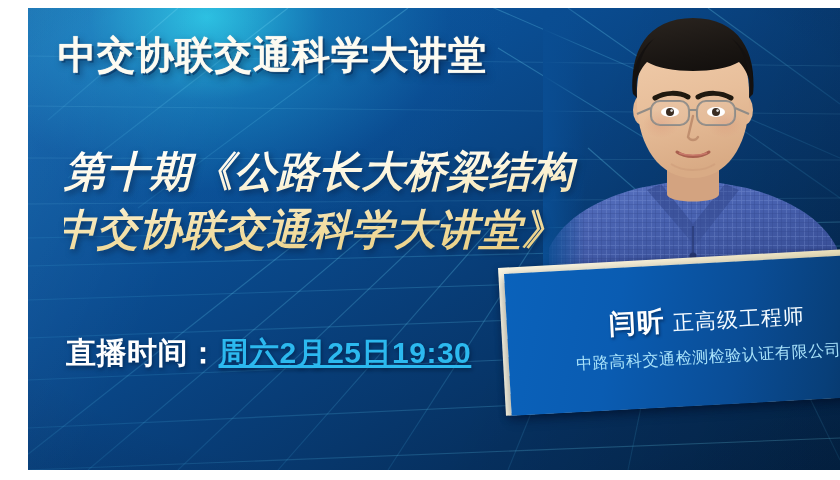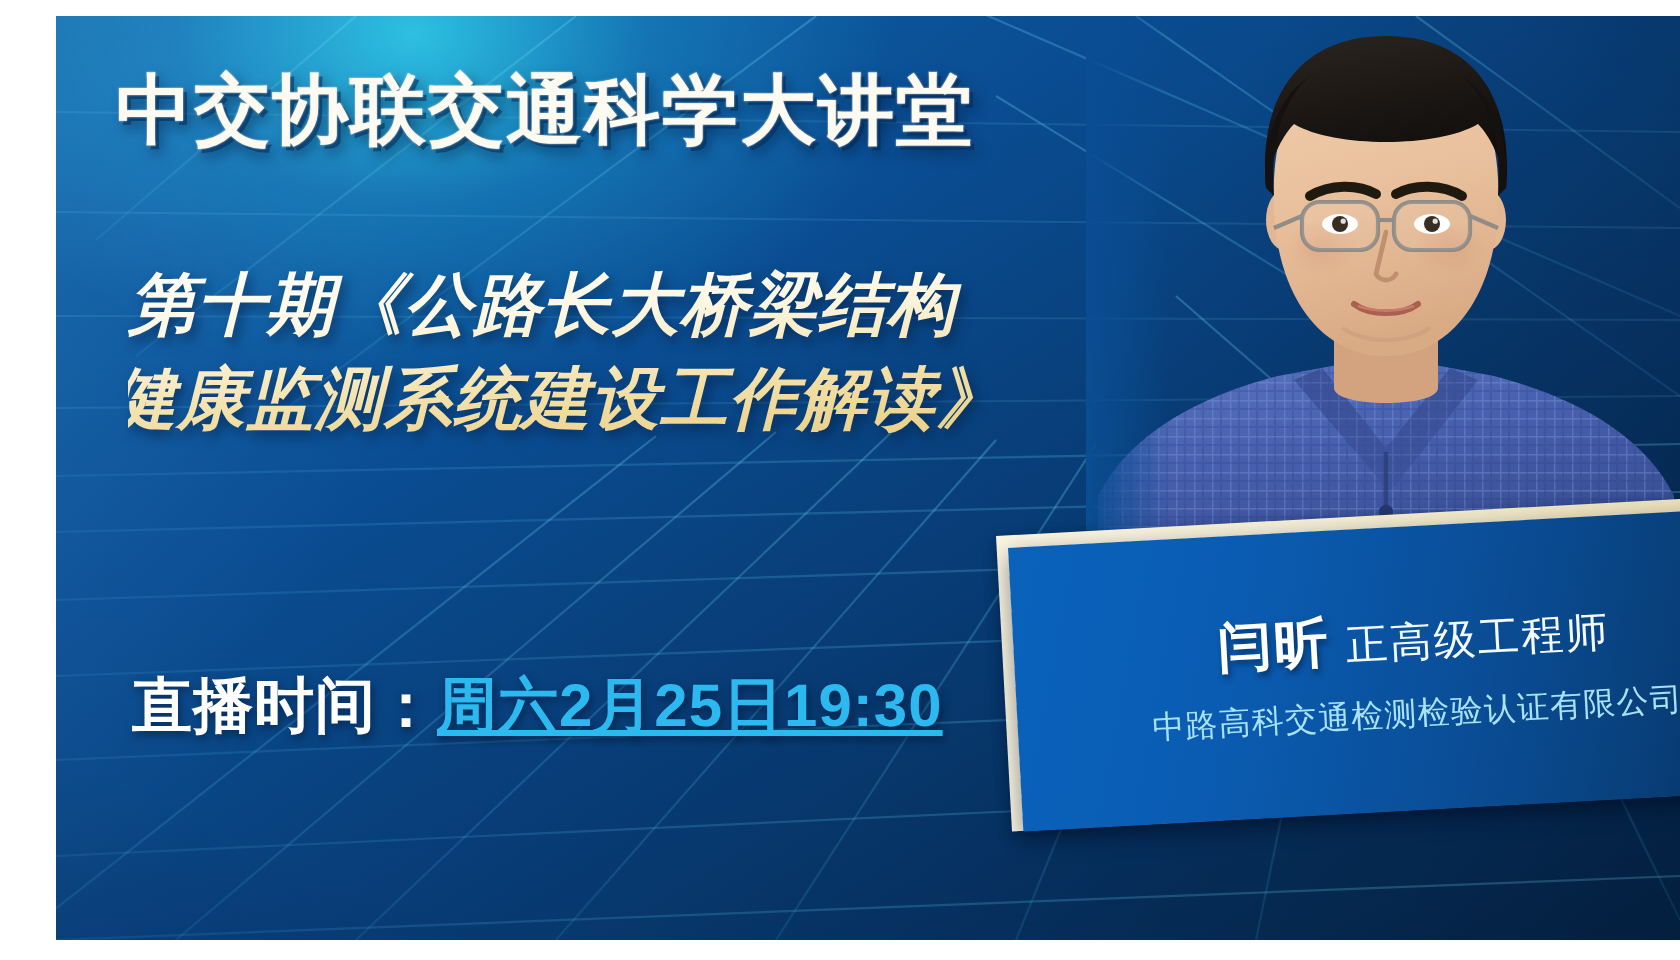--- a/index.html
+++ b/index.html
@@ -81,23 +81,23 @@
     white-space: nowrap;
     text-shadow:
       0 0 1px rgba(255,255,255,0.9),
       2px 2px 0 rgba(4,40,84,0.55),
       3px 4px 7px rgba(2,24,56,0.55);
   }
 
   .subtitle {
     position: absolute;
     left: 36px;
-    top: 122px;
+    top: 135px;
     width: 530px;
-    font-size: 34px;
+    font-size: 42px;
     font-weight: 600;
     font-style: italic;
     line-height: 1.38;
     letter-spacing: 0.5px;
     background: linear-gradient(176deg, #ffffff 0%, #fdf7e2 32%, #f3e0a8 62%, #e7c977 100%);
     -webkit-background-clip: text;
     background-clip: text;
     color: transparent;
     -webkit-text-fill-color: transparent;
     filter: drop-shadow(2px 3px 3px rgba(3,28,62,0.58));
@@ -348,21 +348,21 @@
         </g>
       </svg>
     </div>
 
     <div class="vignette"></div>
 
     <div class="title-main">中交协联交通科学大讲堂</div>
 
     <div class="subtitle">
       <span class="line line1">第十期《公路长大桥梁结构</span>
-      <span class="line line2">健康监测系统建设工作解读》</span>
+      <span class="line line2">中交协联交通科学大讲堂》</span>
     </div>
 
     <div class="livetime">
       <span class="lbl">直播时间：</span><span class="val">周六2月25日19:30</span>
     </div>
 
     <div id="card-group">
       <div class="card-back"></div>
       <div class="card-front"></div>
       <div class="card-text">

